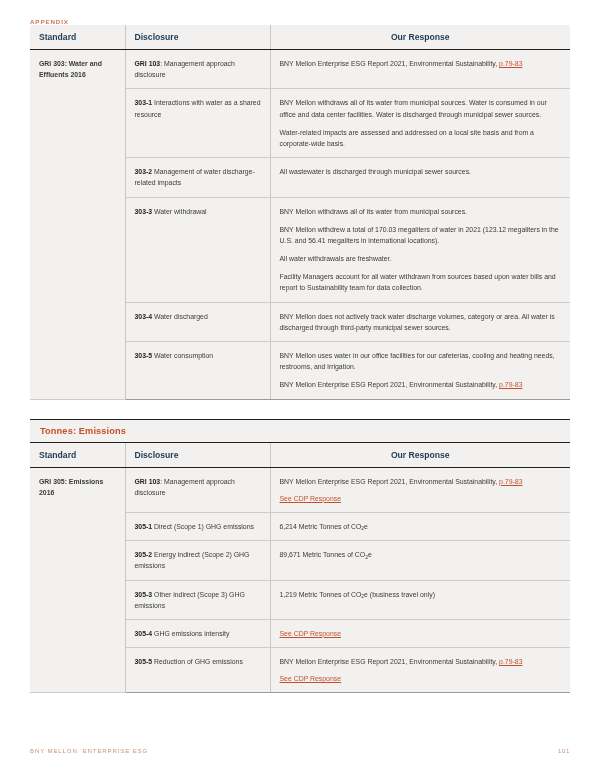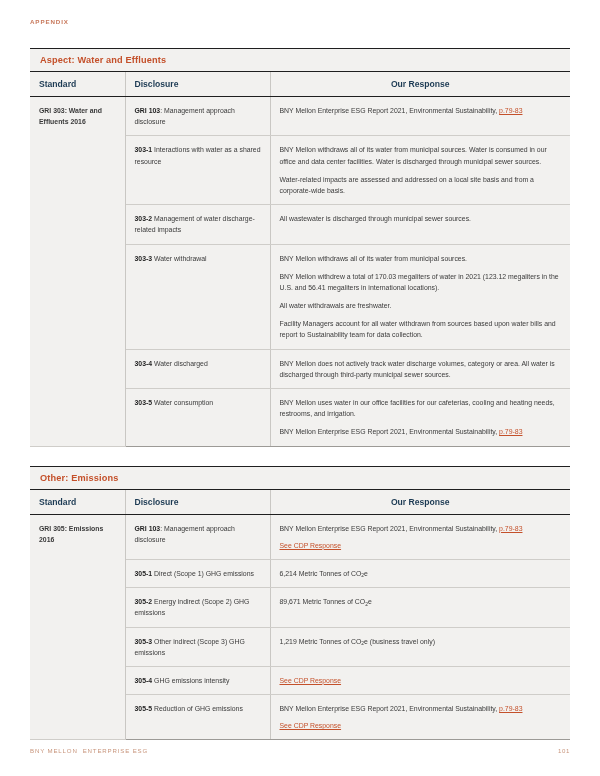--- a/index.html
+++ b/index.html
@@ -124,23 +124,20 @@
   .footer .brand span.sep { display: inline-block; width: 5px; }
   .footer .pageno { letter-spacing: 0.6px; }
 </style>
 </head>
 <body>
 
 <div class="page">
 
   <div class="running-head">APPENDIX</div>
 
-  <div class="aspect-band">
-    <div class="aspect-title">Aspect: Water and Effluents</div>
-  </div>
 
   <table class="gri">
     <colgroup>
       <col class="c-standard">
         <col class="c-disclosure">
         <col class="c-response">
     </colgroup>
     <thead>
       <tr>
         <th>Standard</th>
@@ -205,21 +202,21 @@
         </td>
         <td>
           <p class="para">BNY Mellon uses water in our office facilities for our cafeterias, cooling and heating needs, restrooms, and irrigation.</p>
           <p class="para"><span>BNY Mellon Enterprise ESG Report 2021, Environmental Sustainability, </span><a class="doclink" href="#">p.79-83</a></p>
         </td>
       </tr>
     </tbody>
   </table>
 
   <div class="aspect-band second">
-    <div class="aspect-title">Other: Emissions</div>
+    <div class="aspect-title">Tonnes: Emissions</div>
   </div>
 
   <table class="gri">
     <colgroup>
       <col class="c-standard">
         <col class="c-disclosure">
         <col class="c-response">
     </colgroup>
     <thead>
       <tr>

